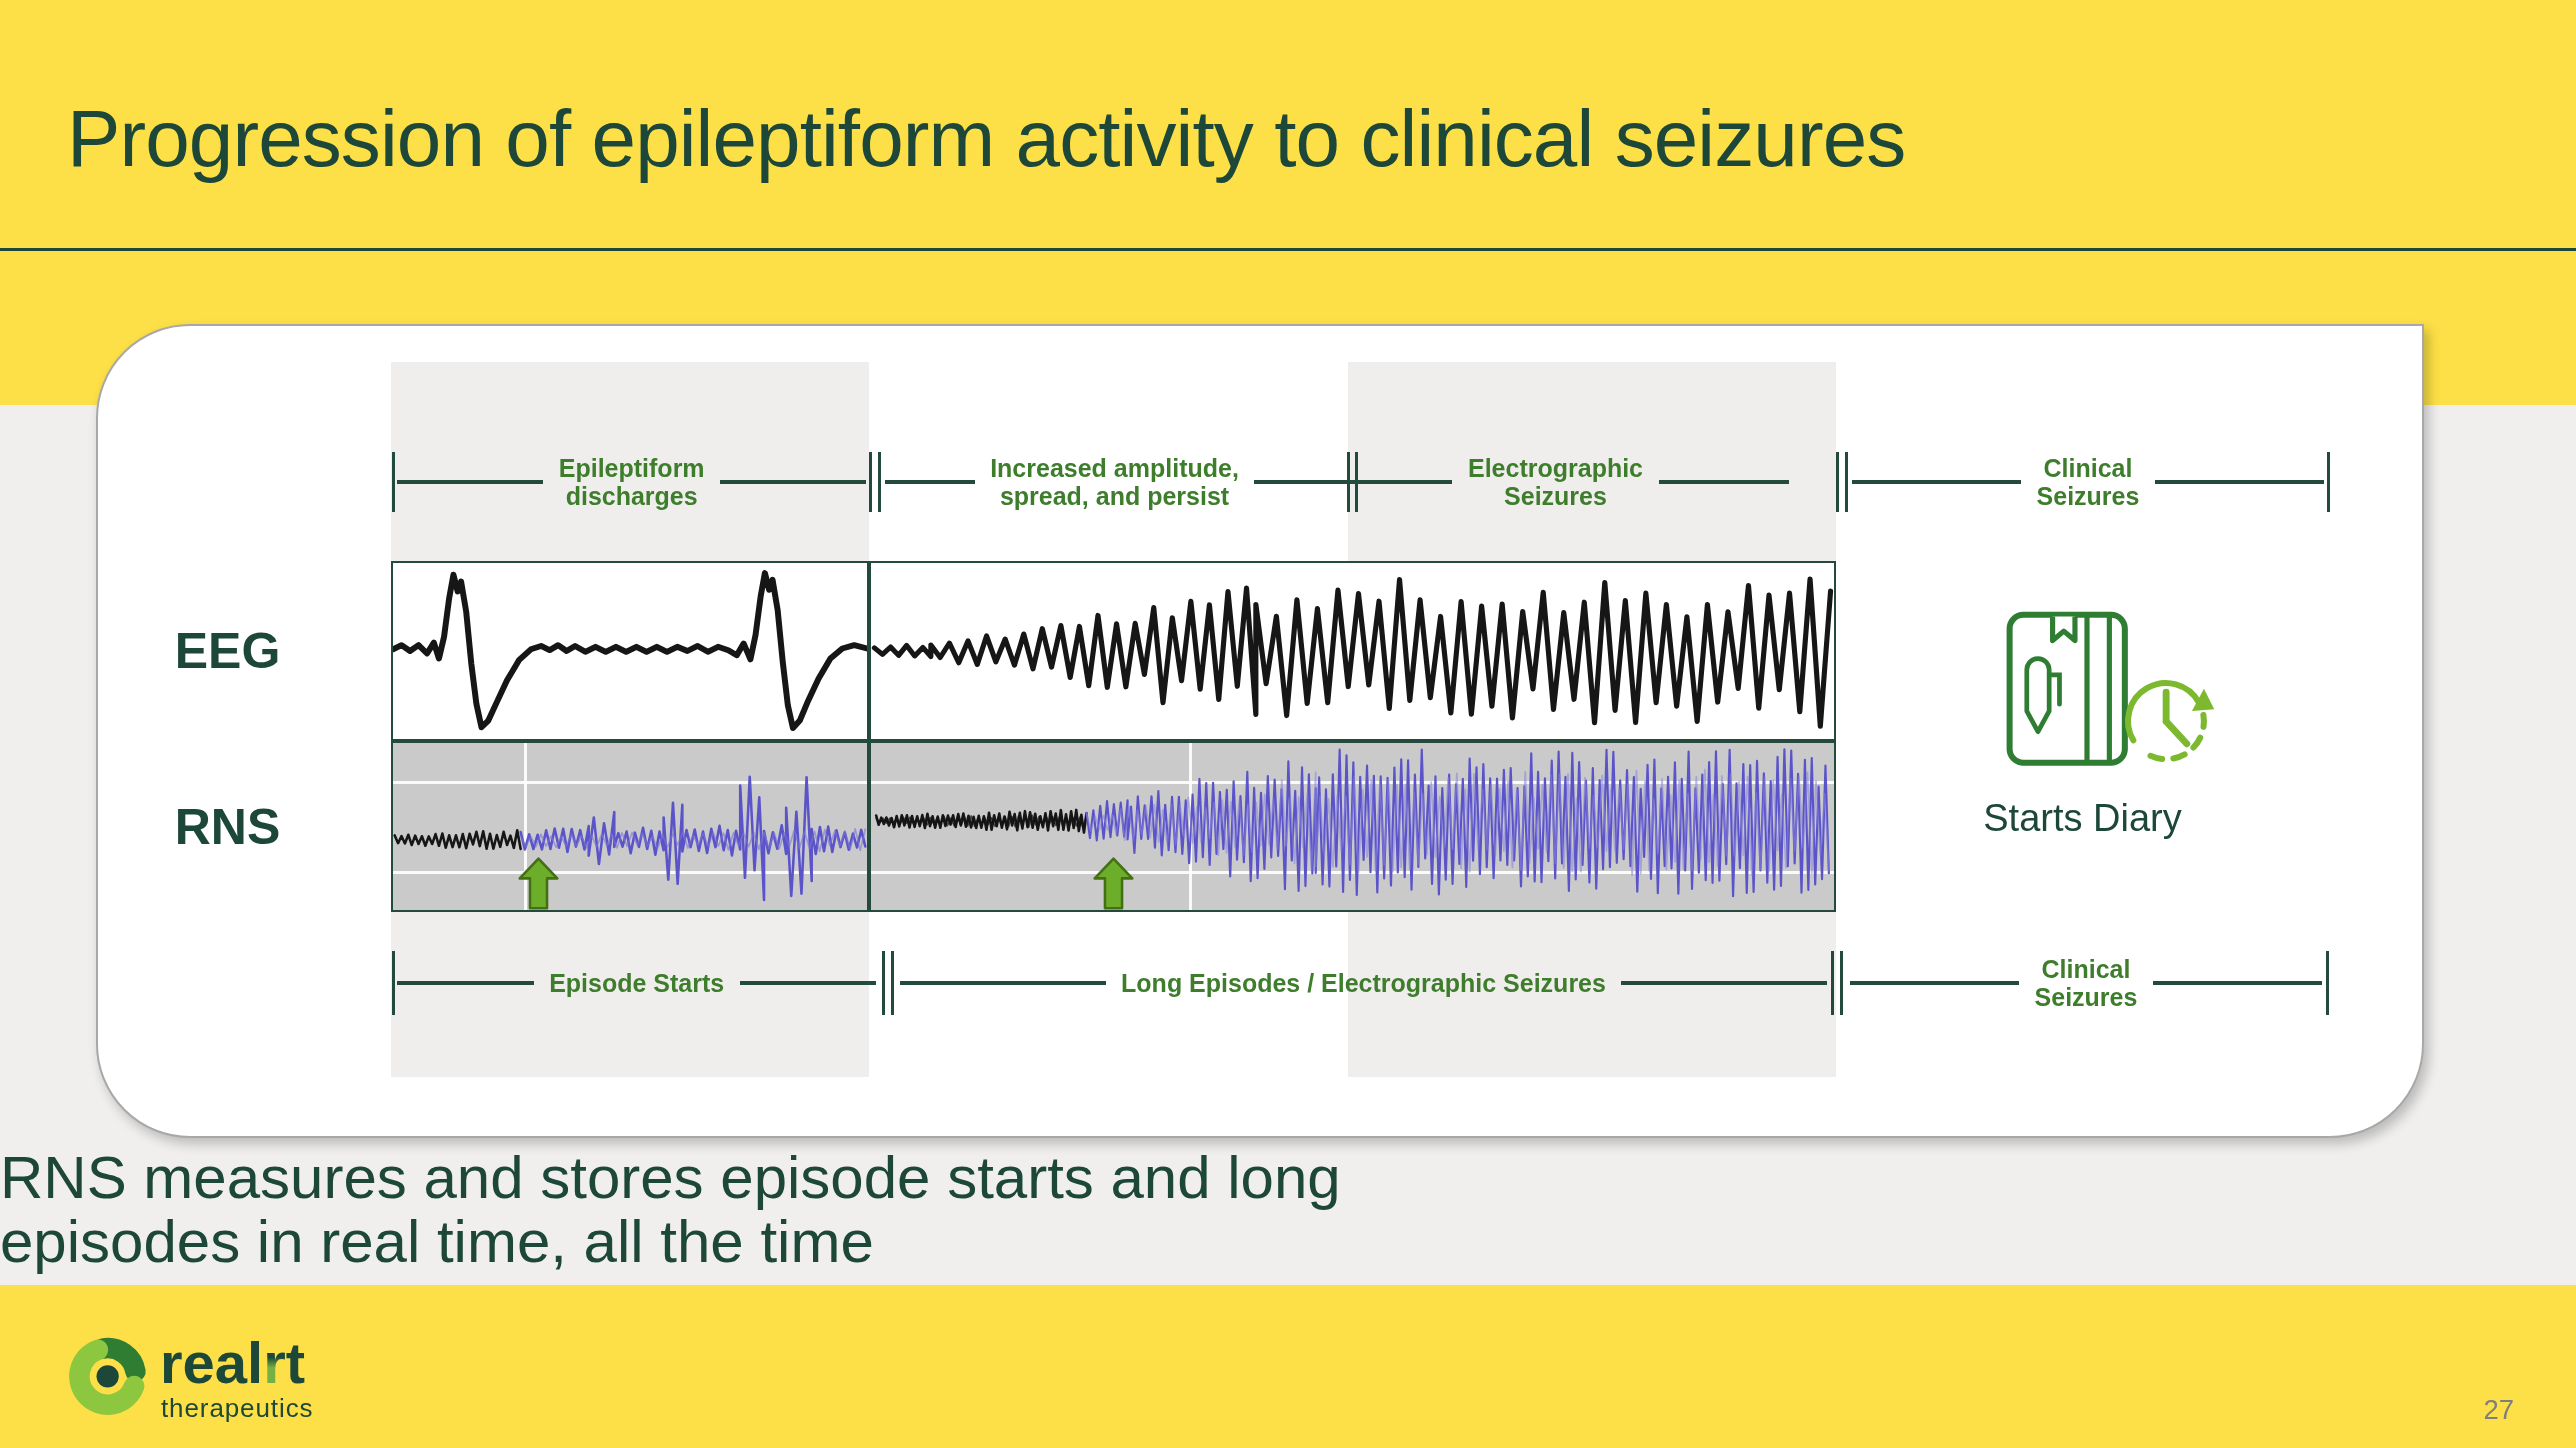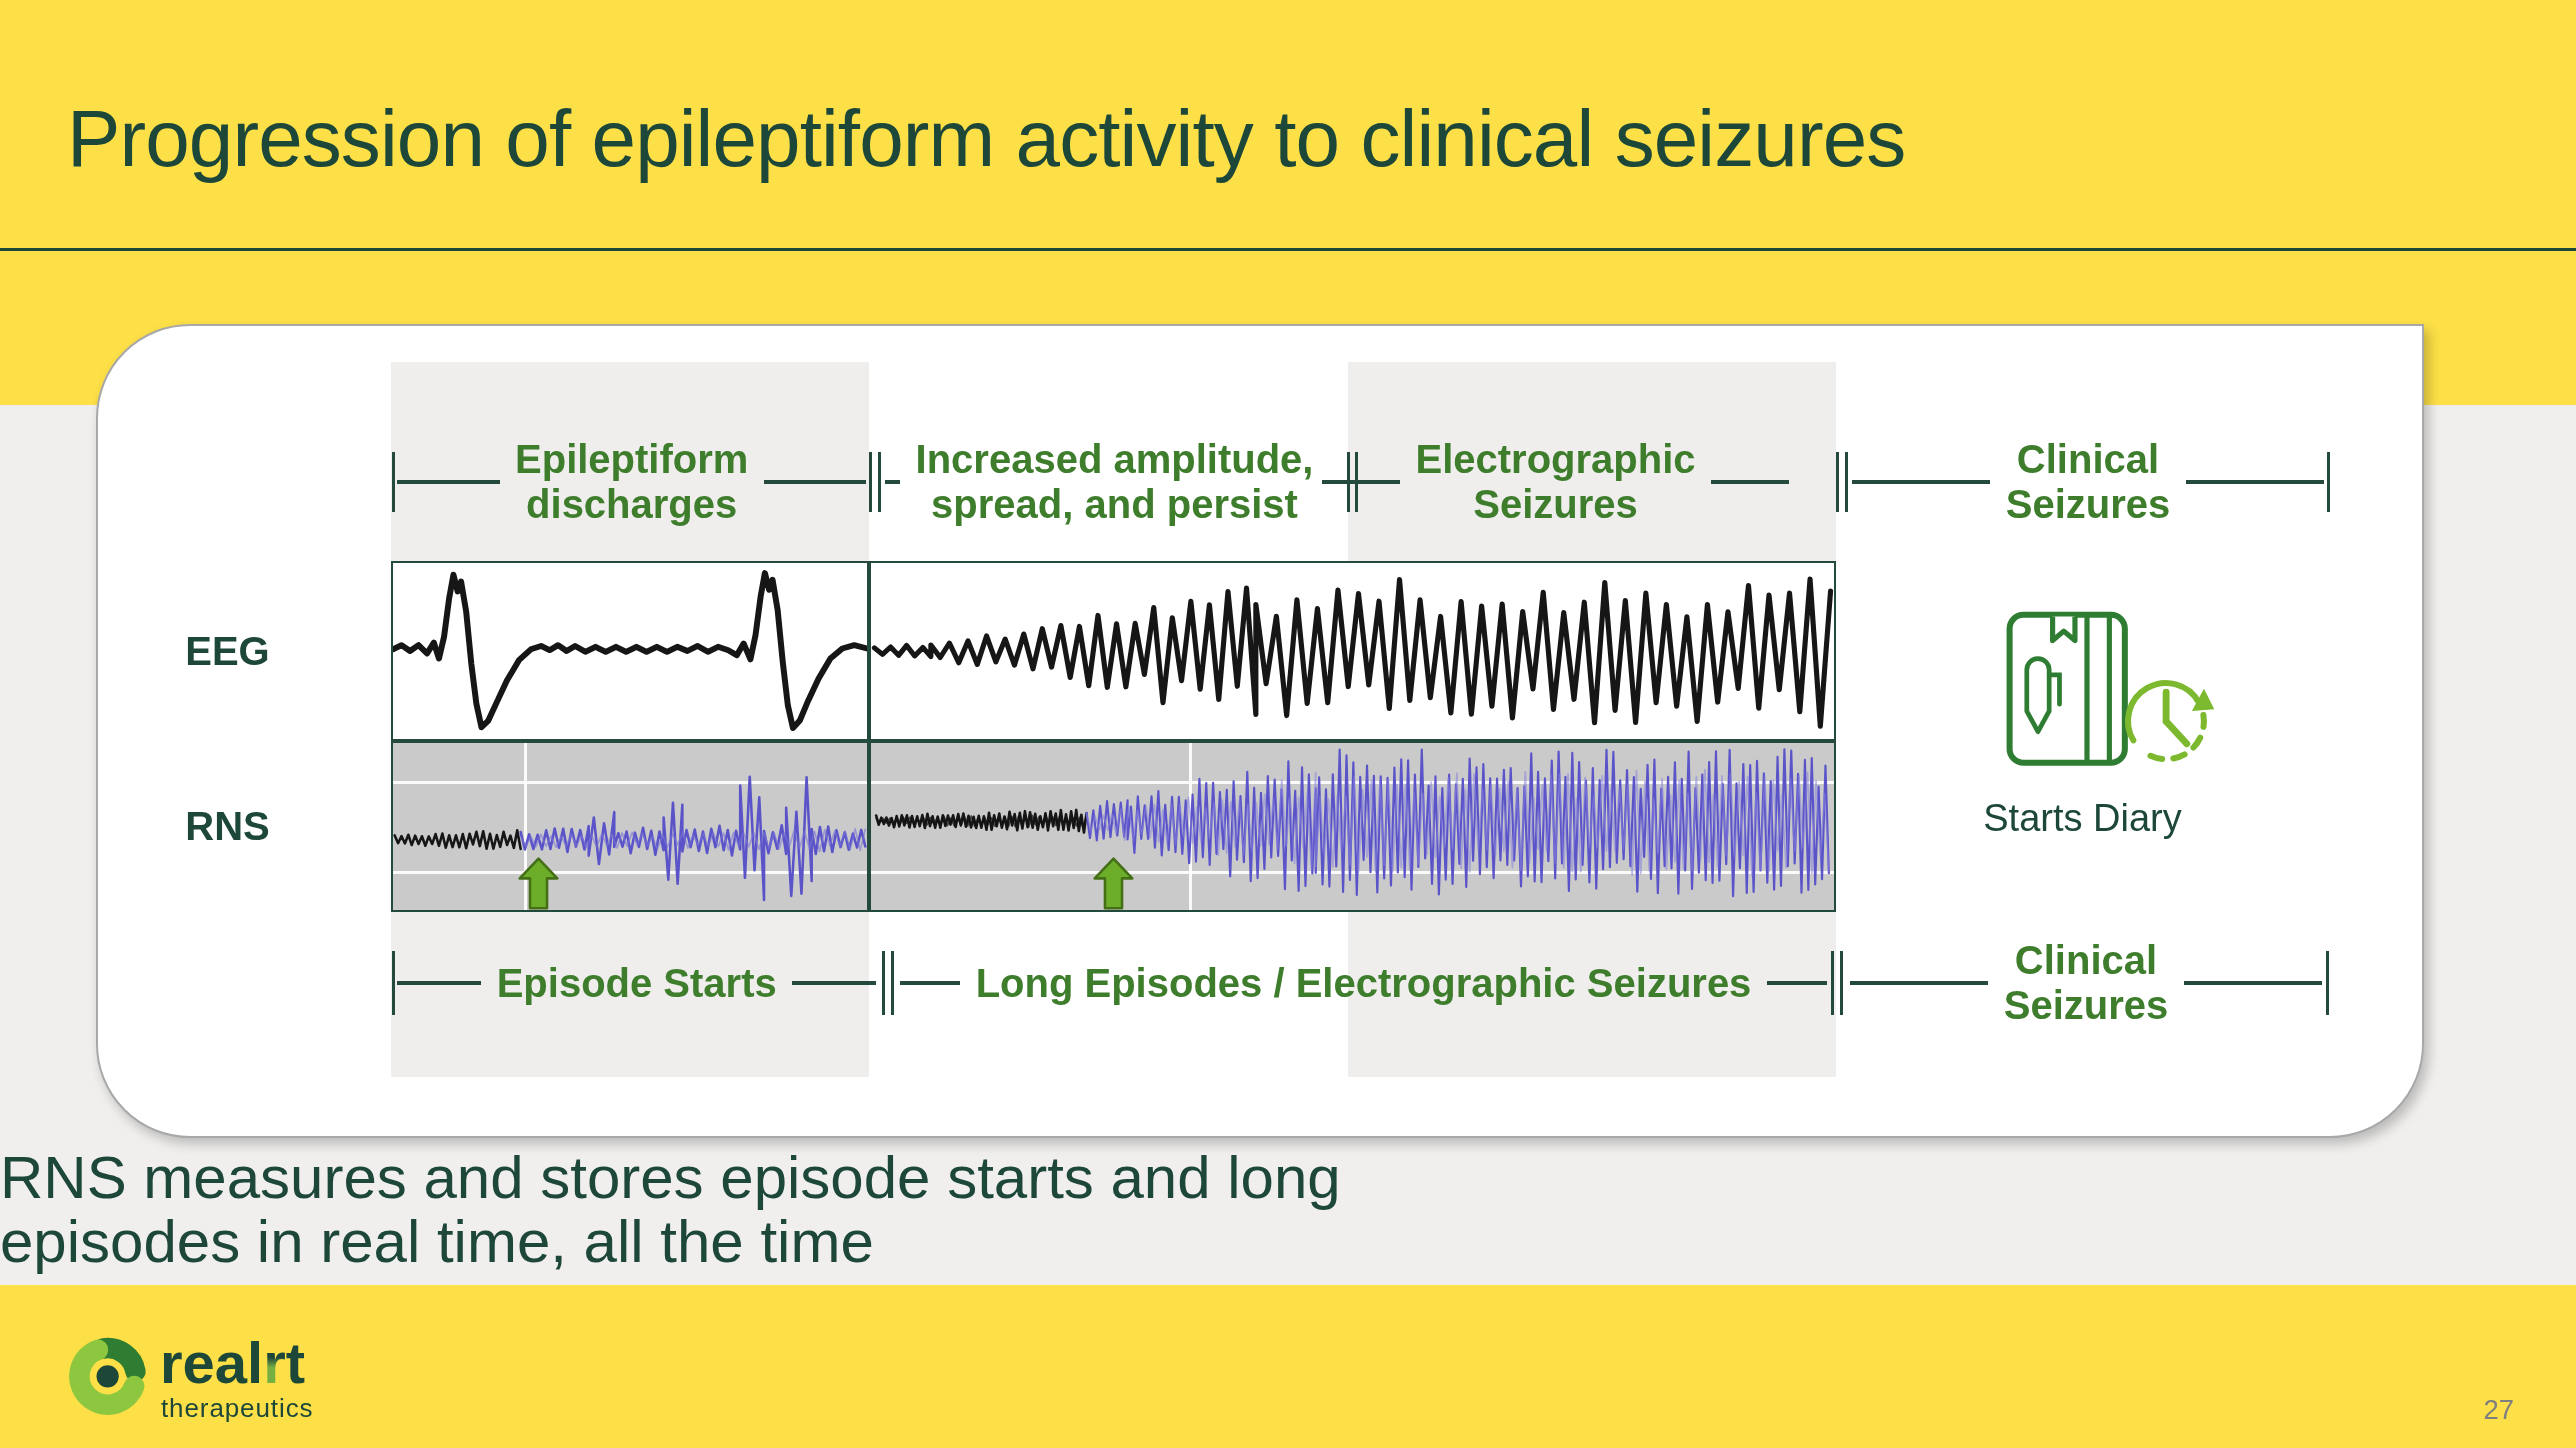--- a/index.html
+++ b/index.html
@@ -17,26 +17,26 @@
          box-shadow:4.3px 6px 12px rgba(0,0,0,.22);}
   .col{position:absolute;top:362px;height:715px;background:#efeeed;}
   .col1{left:391px;width:478px;}
   .col3{left:1348px;width:488px;}
   
   .bracket{position:absolute;}
   .bracket-top{left:392px;top:452px;width:1939px;height:60px;}
   .bracket-bot{left:392px;top:951px;width:1937px;height:64px;padding-left:47px;}
   .bsec{position:absolute;top:0;height:100%;display:flex;align-items:center;}
   .bline{flex:1;height:3.4px;background:#234a3c;}
-  .blabel{flex:0 0 auto;padding:0 15.5px;font-size:40px;font-weight:bold;color:#3e7d2c;
+  .blabel{flex:0 0 auto;padding:0 15.5px;font-size:25px;font-weight:bold;color:#3e7d2c;
           text-align:center;line-height:1.12;white-space:pre-line;}
   .tick{position:absolute;top:0;width:3.4px;height:100%;background:#234a3c;}
   
   .rowlab{position:absolute;left:129px;width:197px;display:flex;align-items:center;justify-content:center;
-          font-size:40px;font-weight:bold;color:#1d4739;}
+          font-size:50px;font-weight:bold;color:#1d4739;}
   .rowlab-eeg{top:561px;height:180px;}
   .rowlab-rns{top:741px;height:171px;}
   
   .tracebox{position:absolute;border:2.6px solid #234a3c;box-sizing:border-box;}
   .eeg1{left:391px;top:561px;width:478px;height:180px;background:#ffffff;}
   .eeg2{left:869px;top:561px;width:967px;height:180px;background:#ffffff;}
   .rns1{left:391px;top:741px;width:478px;height:171px;background:#cacaca;}
   .rns2{left:869px;top:741px;width:967px;height:171px;background:#cacaca;}
   .tracebox svg{position:absolute;left:0;top:0;width:100%;height:100%;}
   .grid-h{position:absolute;left:0;right:0;height:2.6px;background:rgba(255,255,255,.9);}

